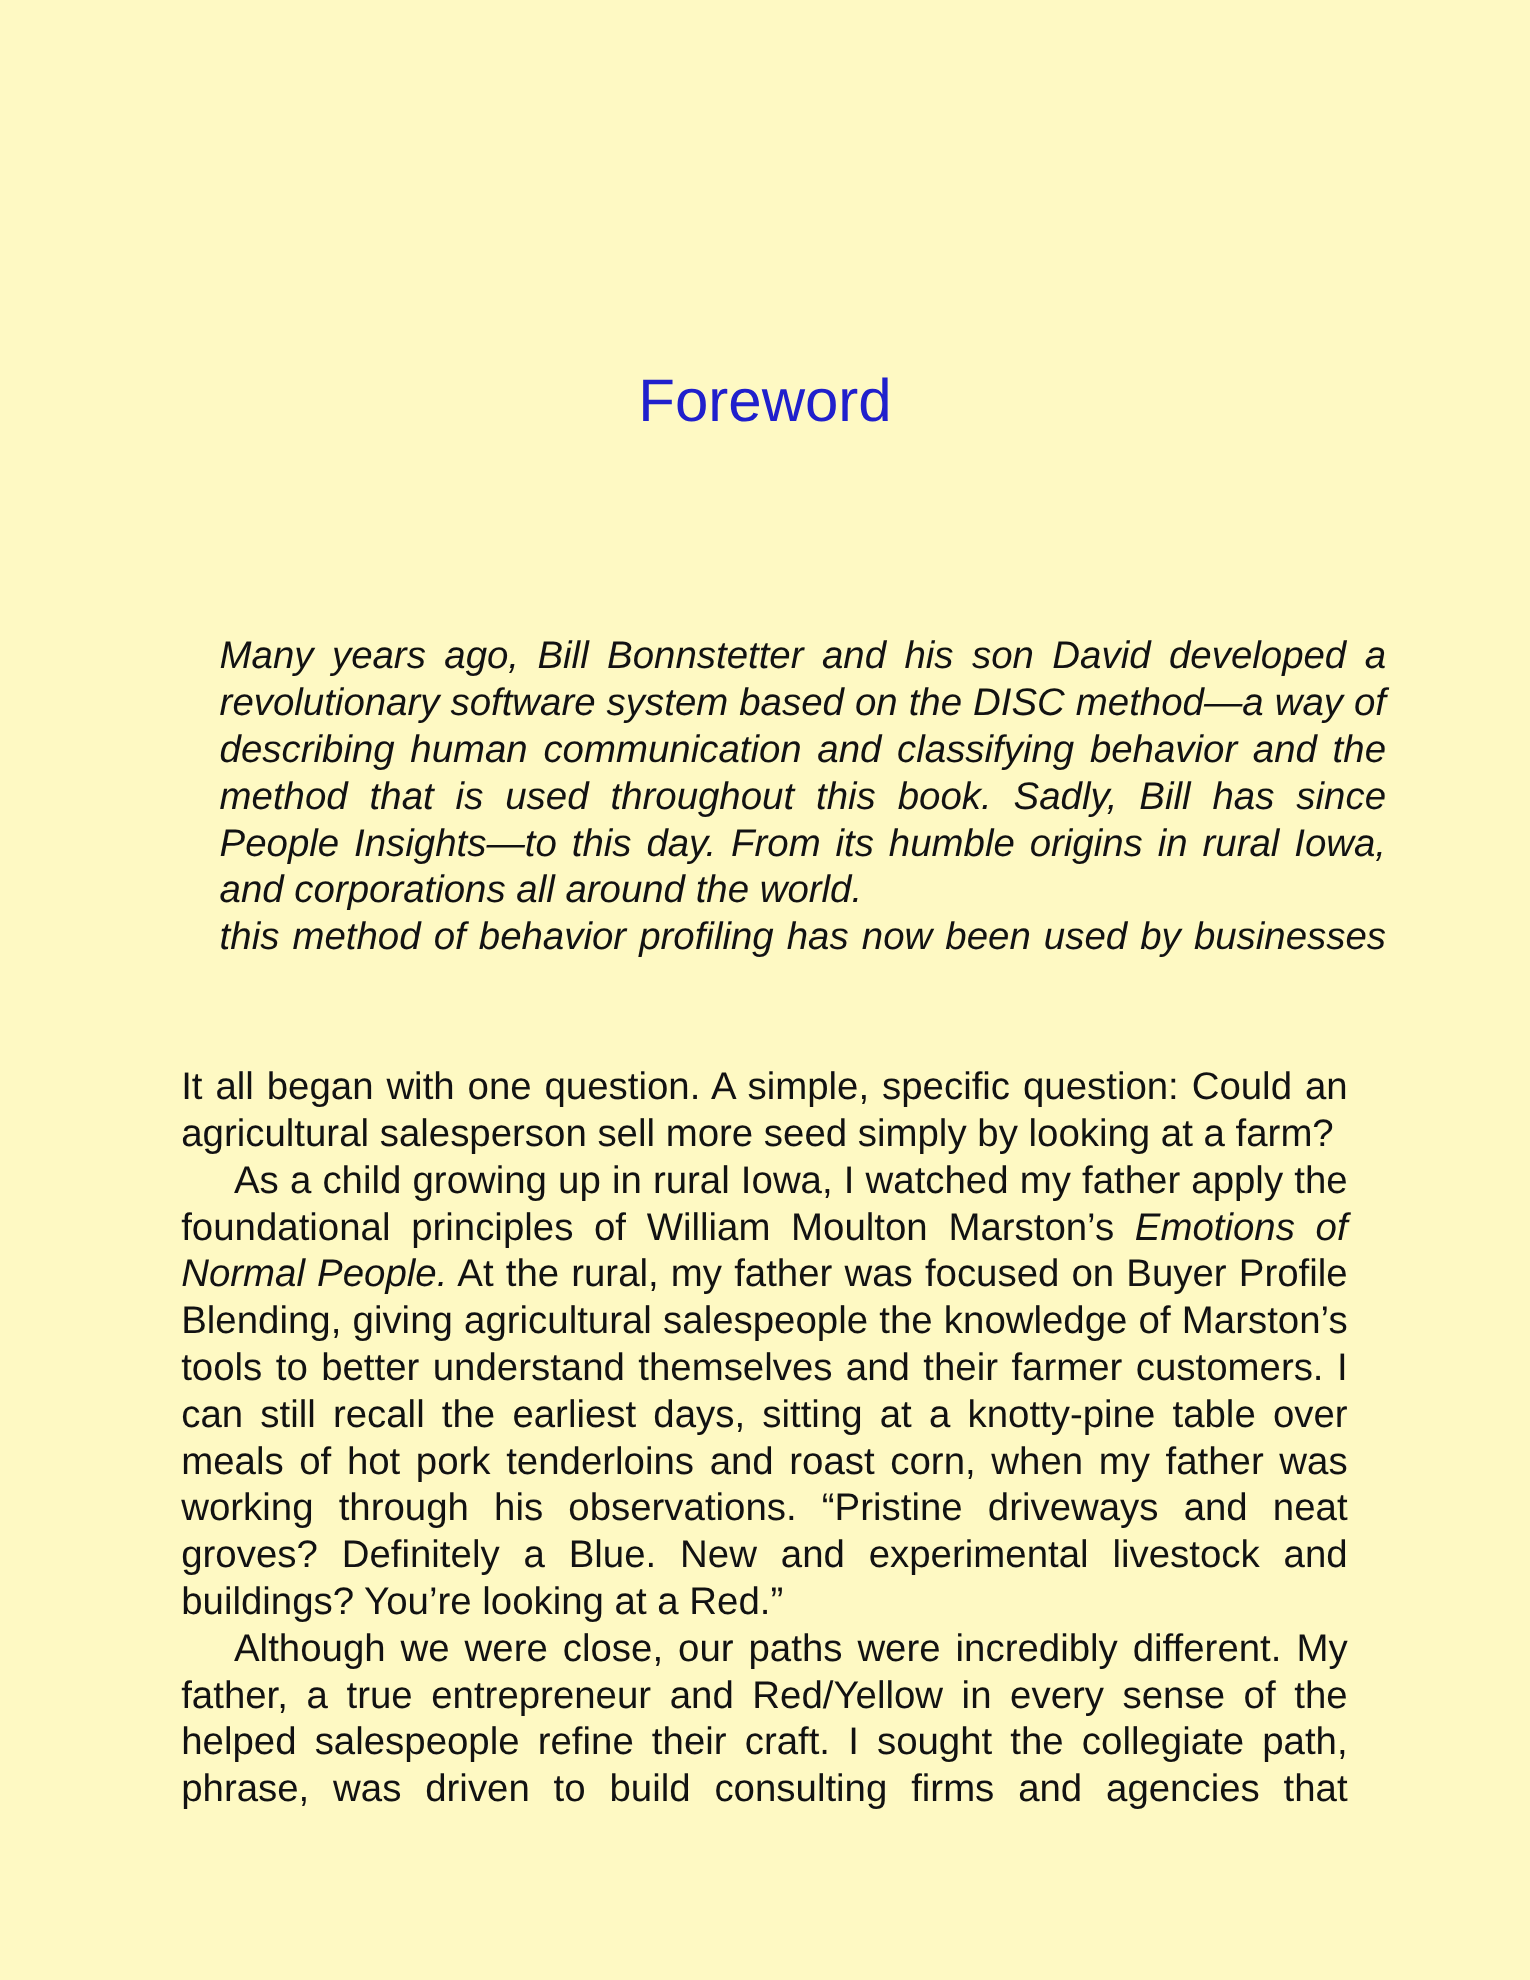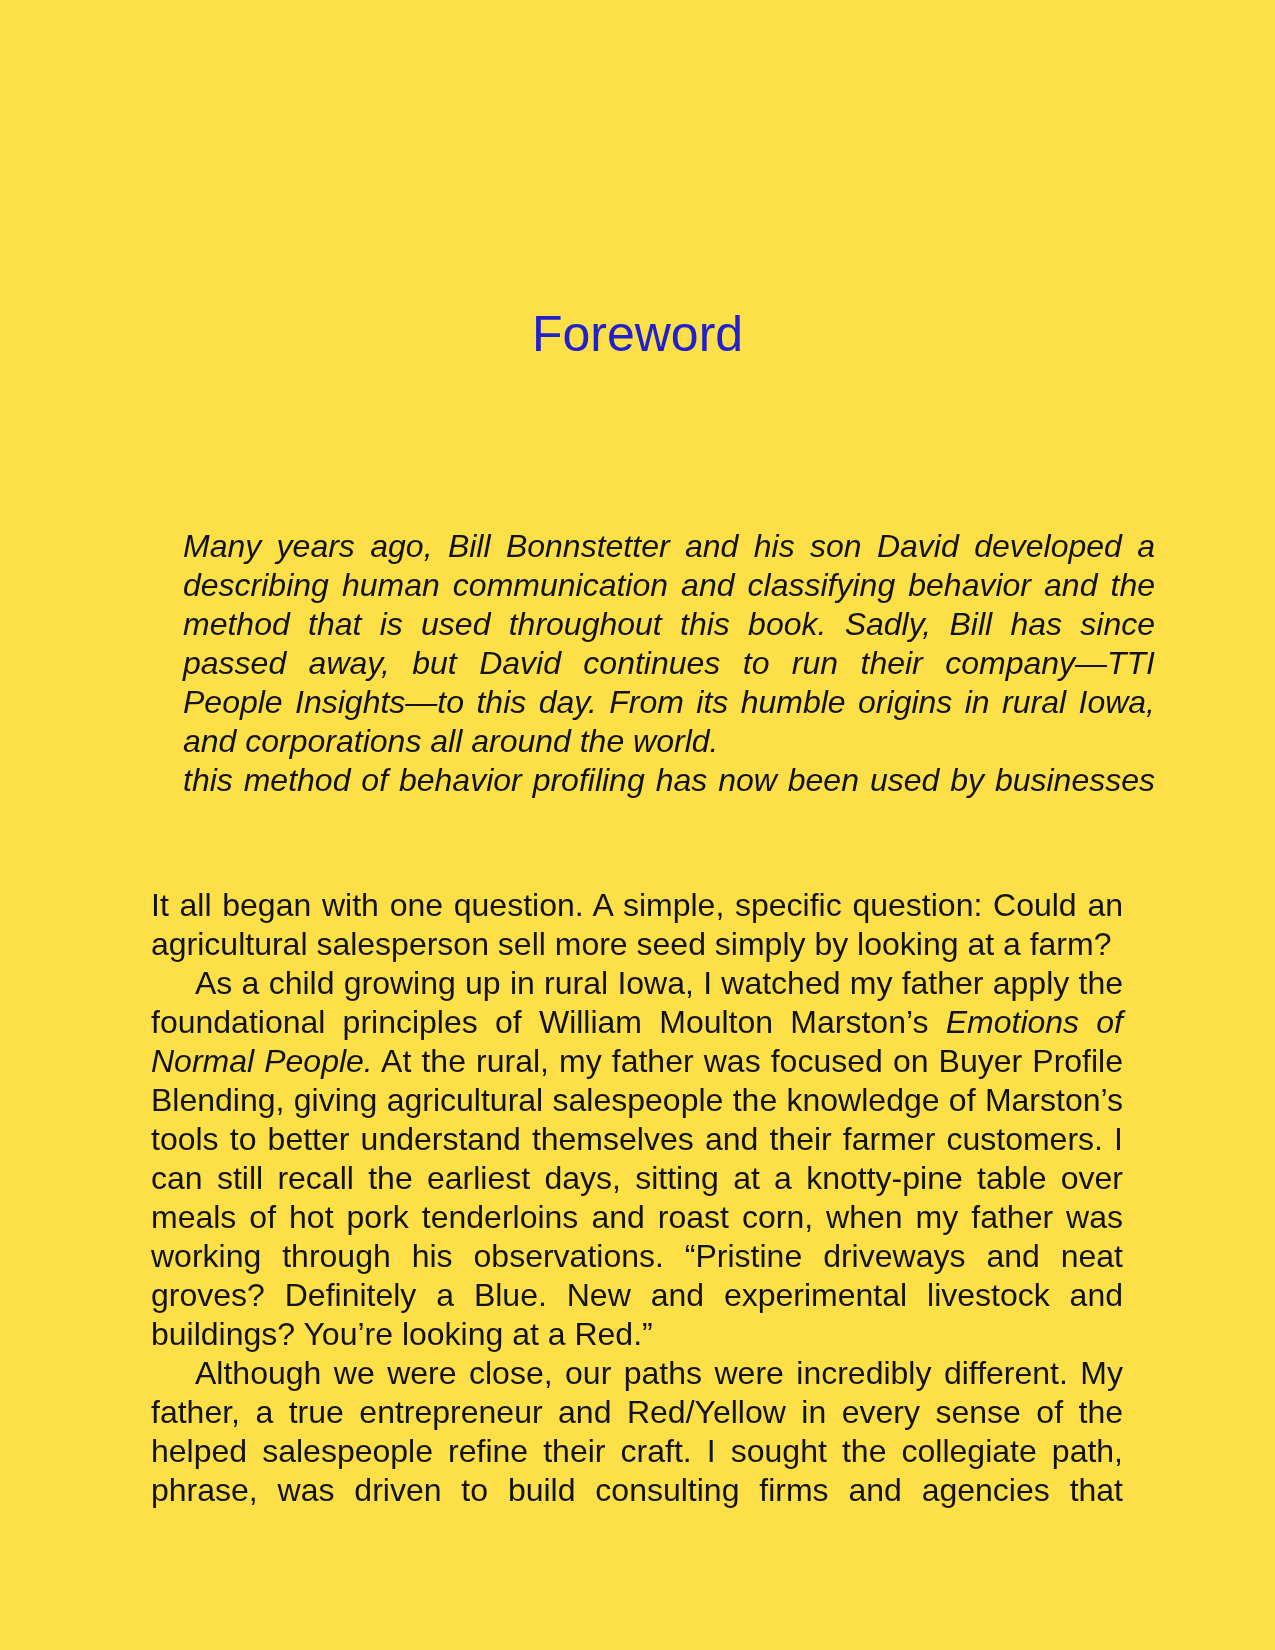--- a/index.html
+++ b/index.html
@@ -11,21 +11,21 @@
     width: 1275px;
     height: 1650px;
     position: relative;
     font-family: "Liberation Sans", sans-serif;
     color: #121212;
     overflow: hidden;
   }
   .page {
     position: absolute;
     inset: 0;
-    background: #fde047;
+    background: #fef9c3;
   }
   .title {
     position: absolute;
     top: 309px;
     left: 0;
     width: 100%;
     margin: 0;
     text-align: center;
     font-size: 50px;
     font-weight: 400;
@@ -65,23 +65,23 @@
 </style>
 </head>
 <body>
 
 <div class="page">
 
   <h1 class="title">Foreword</h1>
 
   <section class="textblock note">
     <div class="line">Many years ago, Bill Bonnstetter and his son David developed a</div>
+    <div class="line">revolutionary software system based on the DISC method—a way of</div>
     <div class="line">describing human communication and classifying behavior and the</div>
     <div class="line">method that is used throughout this book. Sadly, Bill has since</div>
-    <div class="line">passed away, but David continues to run their company—TTI</div>
     <div class="line">People Insights—to this day. From its humble origins in rural Iowa,</div>
     <div class="line last">and corporations all around the world.</div>
     <div class="line">this method of behavior profiling has now been used by businesses</div>
   </section>
 
   <section class="textblock bodytext">
 
     <div class="line">It all began with one question. A simple, specific question: Could an</div>
     <div class="line last">agricultural salesperson sell more seed simply by looking at a farm?</div>
 

